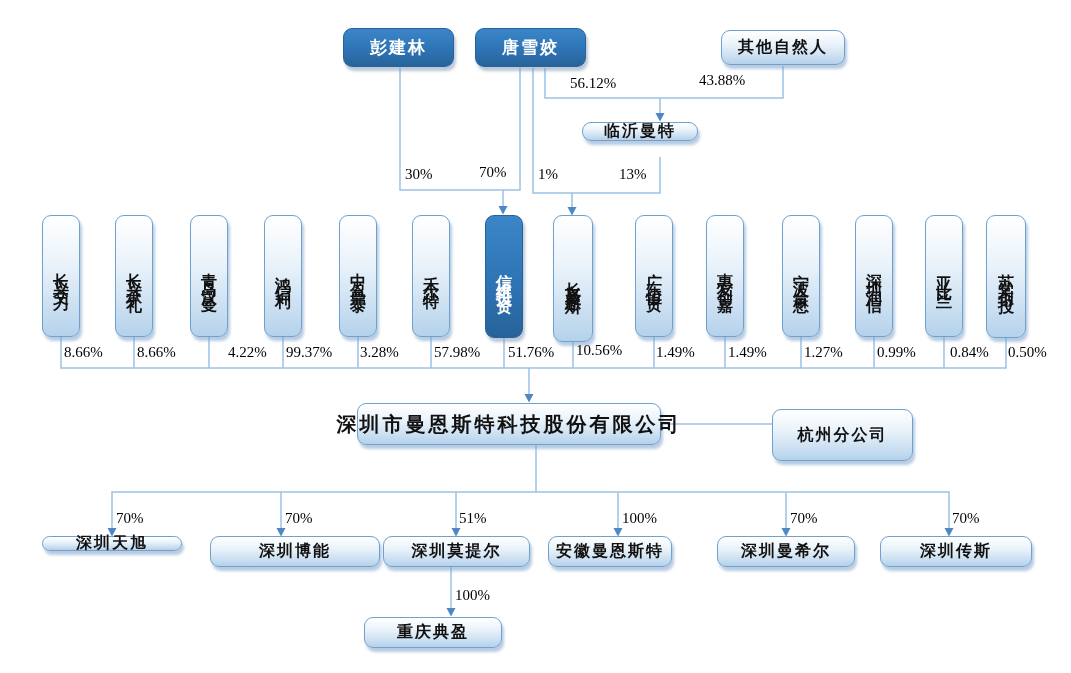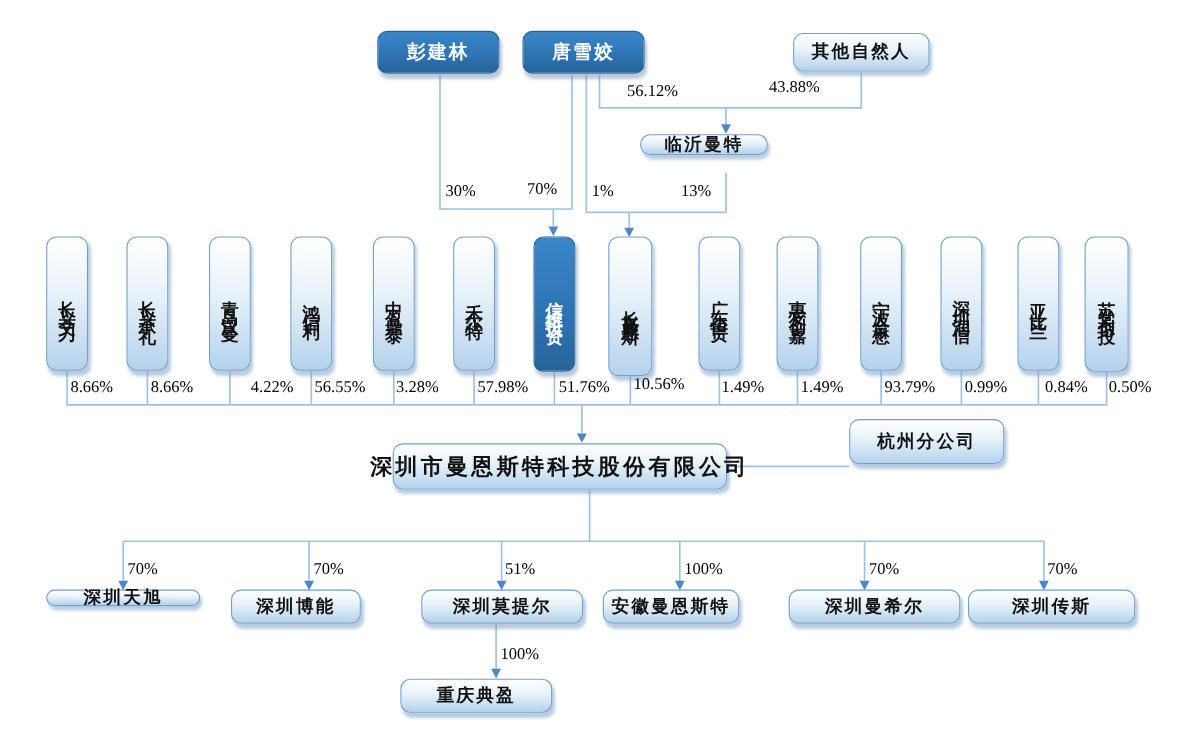--- a/index.html
+++ b/index.html
@@ -123,40 +123,40 @@
   <div class="box light vbox" style="left:635px;top:215px;width:38px;height:122px">广东恒贯</div>
   <div class="box light vbox" style="left:706px;top:215px;width:38px;height:122px">惠友创嘉</div>
   <div class="box light vbox" style="left:782px;top:215px;width:38px;height:122px">宁波合懋</div>
   <div class="box light vbox" style="left:855px;top:215px;width:38px;height:122px">深圳润信</div>
   <div class="box light vbox" style="left:925px;top:215px;width:38px;height:122px">亚比兰</div>
   <div class="box light vbox" style="left:986px;top:215px;width:40px;height:123px">苏棠创投</div>
 
   <span class="pct" style="left:64px;top:344px">8.66%</span>
   <span class="pct" style="left:137px;top:344px">8.66%</span>
   <span class="pct" style="left:228px;top:344px">4.22%</span>
-  <span class="pct" style="left:286px;top:344px">56.55%</span>
+  <span class="pct" style="left:286px;top:344px">99.37%</span>
   <span class="pct" style="left:360px;top:344px">3.28%</span>
   <span class="pct" style="left:434px;top:344px">57.98%</span>
   <span class="pct" style="left:508px;top:344px">51.76%</span>
   <span class="pct" style="left:576px;top:342px">10.56%</span>
   <span class="pct" style="left:656px;top:344px">1.49%</span>
   <span class="pct" style="left:728px;top:344px">1.49%</span>
-  <span class="pct" style="left:804px;top:344px">93.79%</span>
+  <span class="pct" style="left:804px;top:344px">1.27%</span>
   <span class="pct" style="left:877px;top:344px">0.99%</span>
   <span class="pct" style="left:950px;top:344px">0.84%</span>
   <span class="pct" style="left:1008px;top:344px">0.50%</span>
 
   <div class="box light mainbox" style="left:357px;top:403px;width:304px;height:42px">深圳市曼恩斯特科技股份有限公司</div>
-  <div class="box light hbox" style="left:772px;top:381px;width:141px;height:41px">杭州分公司</div>
+  <div class="box light hbox" style="left:772px;top:409px;width:141px;height:52px">杭州分公司</div>
 
   <div class="box light hbox" style="left:42px;top:536px;width:140px;height:15px">深圳天旭</div>
-  <div class="box light hbox" style="left:210px;top:536px;width:118px;height:31px">深圳博能</div>
+  <div class="box light hbox" style="left:210px;top:536px;width:170px;height:31px">深圳博能</div>
   <div class="box light hbox" style="left:383px;top:536px;width:147px;height:31px">深圳莫提尔</div>
   <div class="box light hbox" style="left:548px;top:536px;width:124px;height:31px">安徽曼恩斯特</div>
-  <div class="box light hbox" style="left:717px;top:536px;width:156px;height:31px">深圳曼希尔</div>
+  <div class="box light hbox" style="left:717px;top:536px;width:138px;height:31px">深圳曼希尔</div>
   <div class="box light hbox" style="left:880px;top:536px;width:152px;height:31px">深圳传斯</div>
 
   <span class="pct" style="left:116px;top:510px">70%</span>
   <span class="pct" style="left:285px;top:510px">70%</span>
   <span class="pct" style="left:459px;top:510px">51%</span>
   <span class="pct" style="left:622px;top:510px">100%</span>
   <span class="pct" style="left:790px;top:510px">70%</span>
   <span class="pct" style="left:952px;top:510px">70%</span>
 
   <div class="box light hbox" style="left:364px;top:617px;width:138px;height:31px">重庆典盈</div>

